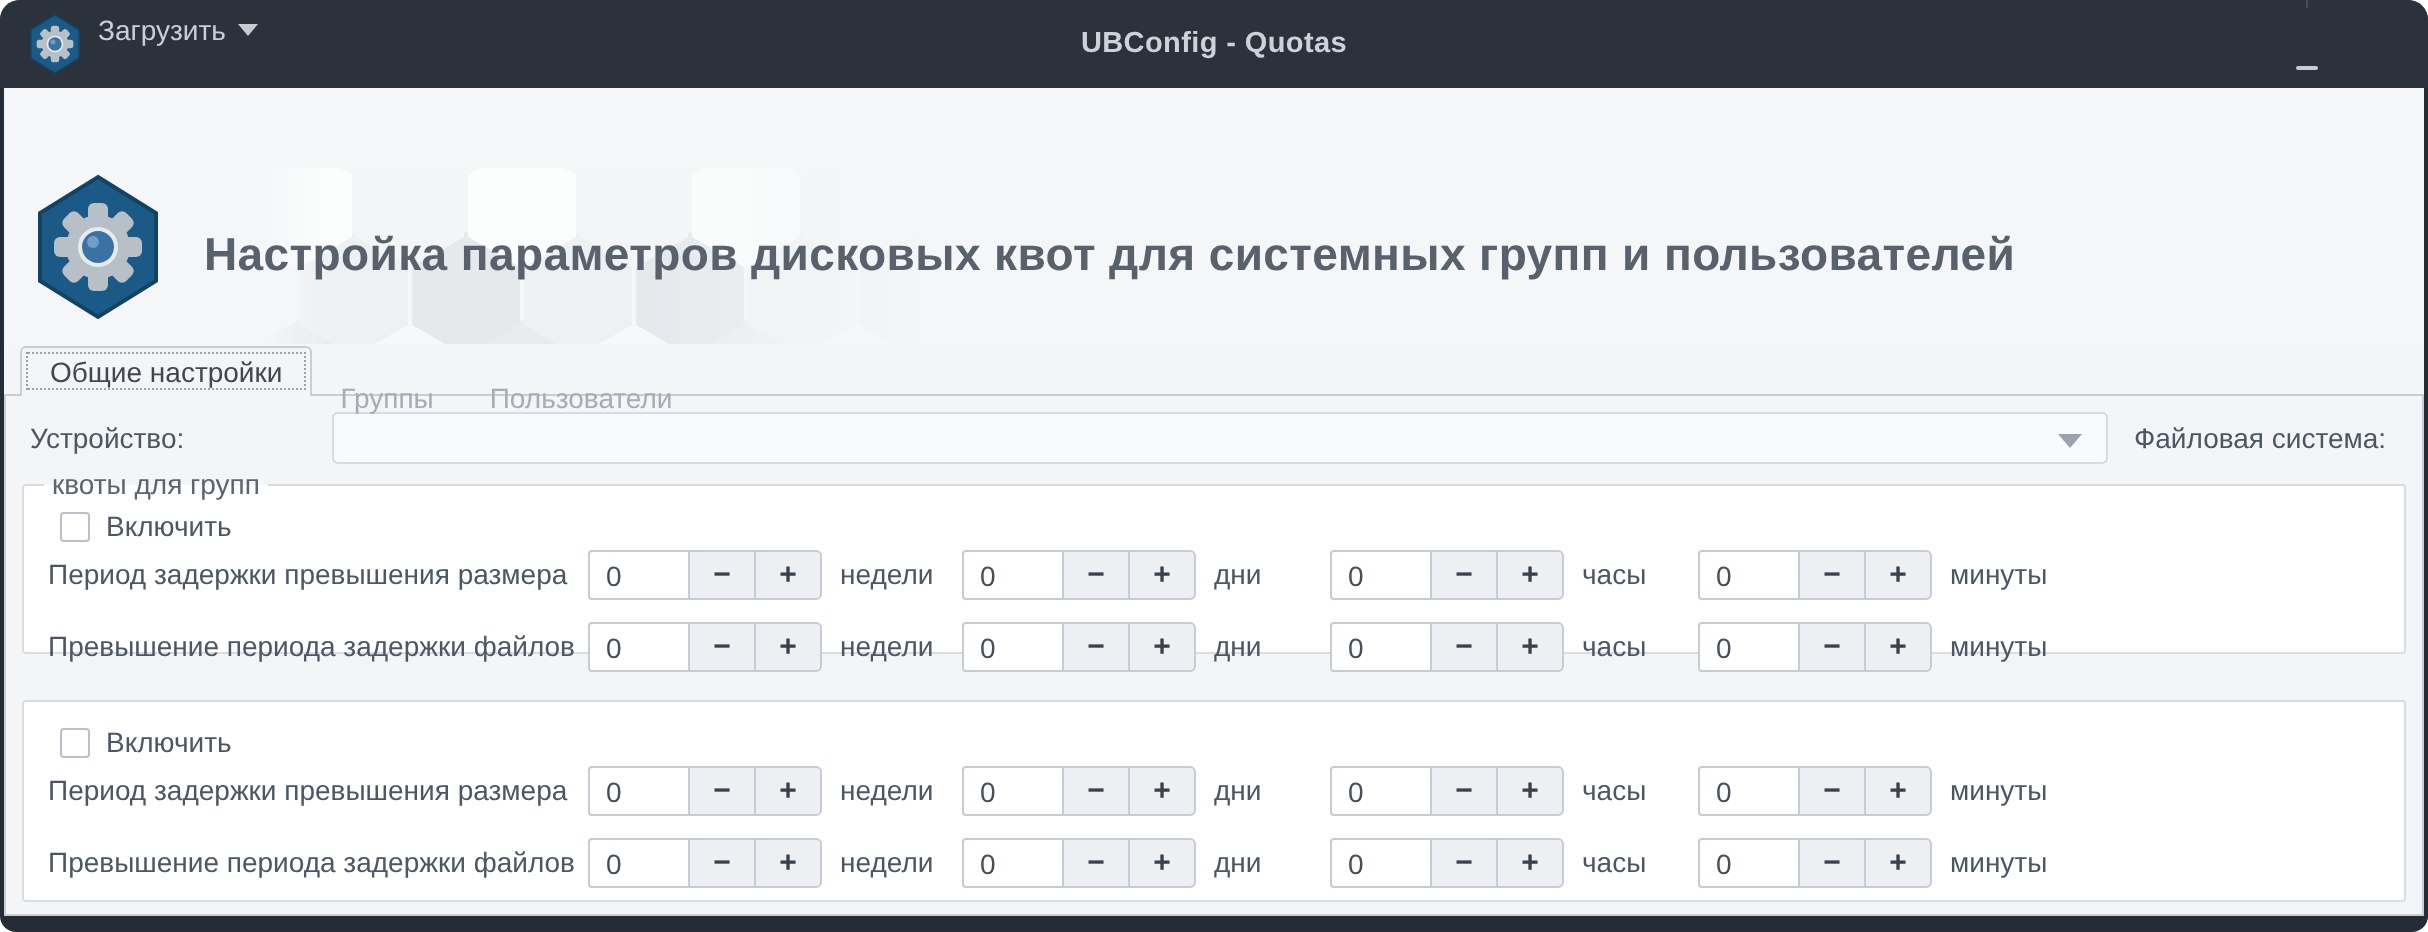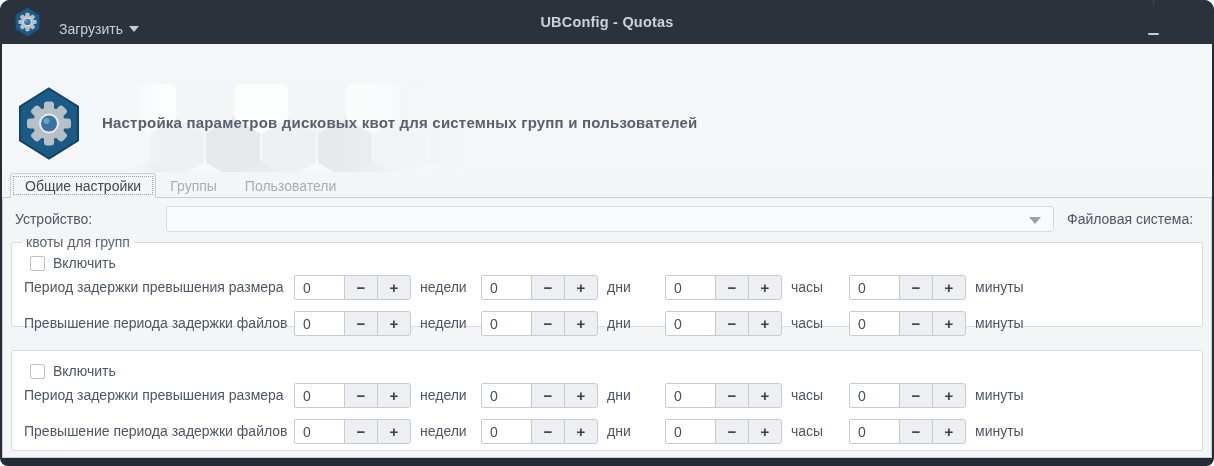--- a/index.html
+++ b/index.html
@@ -3,21 +3,21 @@
 <meta charset="utf-8">
 <style>
   * { margin:0; padding:0; box-sizing:border-box; }
   html,body { background:#ffffff; font-family:"Liberation Sans", sans-serif; }
   .window { position:relative; width:1214px; height:466px; background:#262c35;
             border-radius:10px 10px 8px 8px; overflow:hidden; }
 
   
   .titlebar { position:absolute; top:0; left:0; right:0; height:44px; background:#2c323c;
               display:flex; align-items:center; color:#c9cfd6; font-size:14px; }
-  .tb-left { display:flex; align-items:flex-end; gap:10px; padding-left:14px; }
+  .tb-left { display:flex; align-items:flex-start; padding-left:14px; }
   .app-icon { width:27px; height:30px; display:block; }
   .tb-menu { display:flex; align-items:center; gap:6px; cursor:default; margin-left:8px; }
   .tb-title { position:absolute; left:50%; transform:translateX(-50%); font-weight:bold;
               color:#ccd2d9; font-size:14.5px; letter-spacing:.2px; }
   .tb-right { margin-left:auto; display:flex; align-items:center; gap:16px; padding-right:14px;flex-direction:column; }
   .tri-down { width:0; height:0; border-left:5px solid transparent; border-right:5px solid transparent;
               border-top:6px solid #c6ccd3; display:inline-block; }
   .tb-gear { width:19px; height:19px; display:block; }
   .tb-sep { width:1px; height:20px; background:#454d58; }
   .btn-min { width:28px; height:28px; display:flex; align-items:center; justify-content:center; }
@@ -35,25 +35,25 @@
   .header { position:absolute; top:0; left:0; right:0; height:129px; background:#f5f6f8; }
   .hdr-icon { position:absolute; left:15px; top:43px; width:64px; height:73px; }
   .hexband { position:absolute; left:130px; top:40px; width:332px; height:88px; overflow:hidden; }
   .hexband .hex { position:absolute; width:54px; height:62px;
                   clip-path:polygon(50% 0, 100% 25%, 100% 75%, 50% 100%, 0 75%, 0 25%); }
   .hexband .fade-r { position:absolute; right:0; top:0; bottom:0; width:140px;
                      background:linear-gradient(to right, rgba(245,246,248,0), #f5f6f8); }
   .hexband .fade-l { position:absolute; left:0; top:0; bottom:0; width:30px;
                      background:linear-gradient(to left, rgba(245,246,248,0), #f5f6f8); }
   .hexband .veil { position:absolute; inset:0; background:rgba(245,246,248,0.25); }
-  .hdr-title { position:absolute; left:100px; top:70px; width:1050px; font-size:15px; font-weight:bold;
+  .hdr-title { position:absolute; left:100px; top:70px; width:1050px; font-size:23px; font-weight:bold;
                color:#59616d; letter-spacing:.2px; }
 
   
-  .tabs { position:absolute; left:8px; top:129px; height:25px; display:flex; align-items:flex-end; z-index:3; }
+  .tabs { position:absolute; left:8px; top:129px; height:25px; display:flex; align-items:center; z-index:3; }
   .tab { height:25px; padding:0 14px; font-size:14px; display:flex; align-items:center; }
   .tab.active { background:#f4f5f7; border:1px solid #c9ced4; border-bottom:none;
                 border-radius:3px 3px 0 0; color:#3f4750;
                 outline:1px dotted #9aa3ad; outline-offset:-4px; }
   .tab.inactive { color:#a6adb5;margin-top:26px; }
 
   
   .pane { position:absolute; left:0; right:0; top:153px; bottom:0; background:#f4f5f7;
           border:1px solid #c9ced4; z-index:2;text-decoration:underline; }
   .field-label { font-size:14px; color:#4c5664; }

